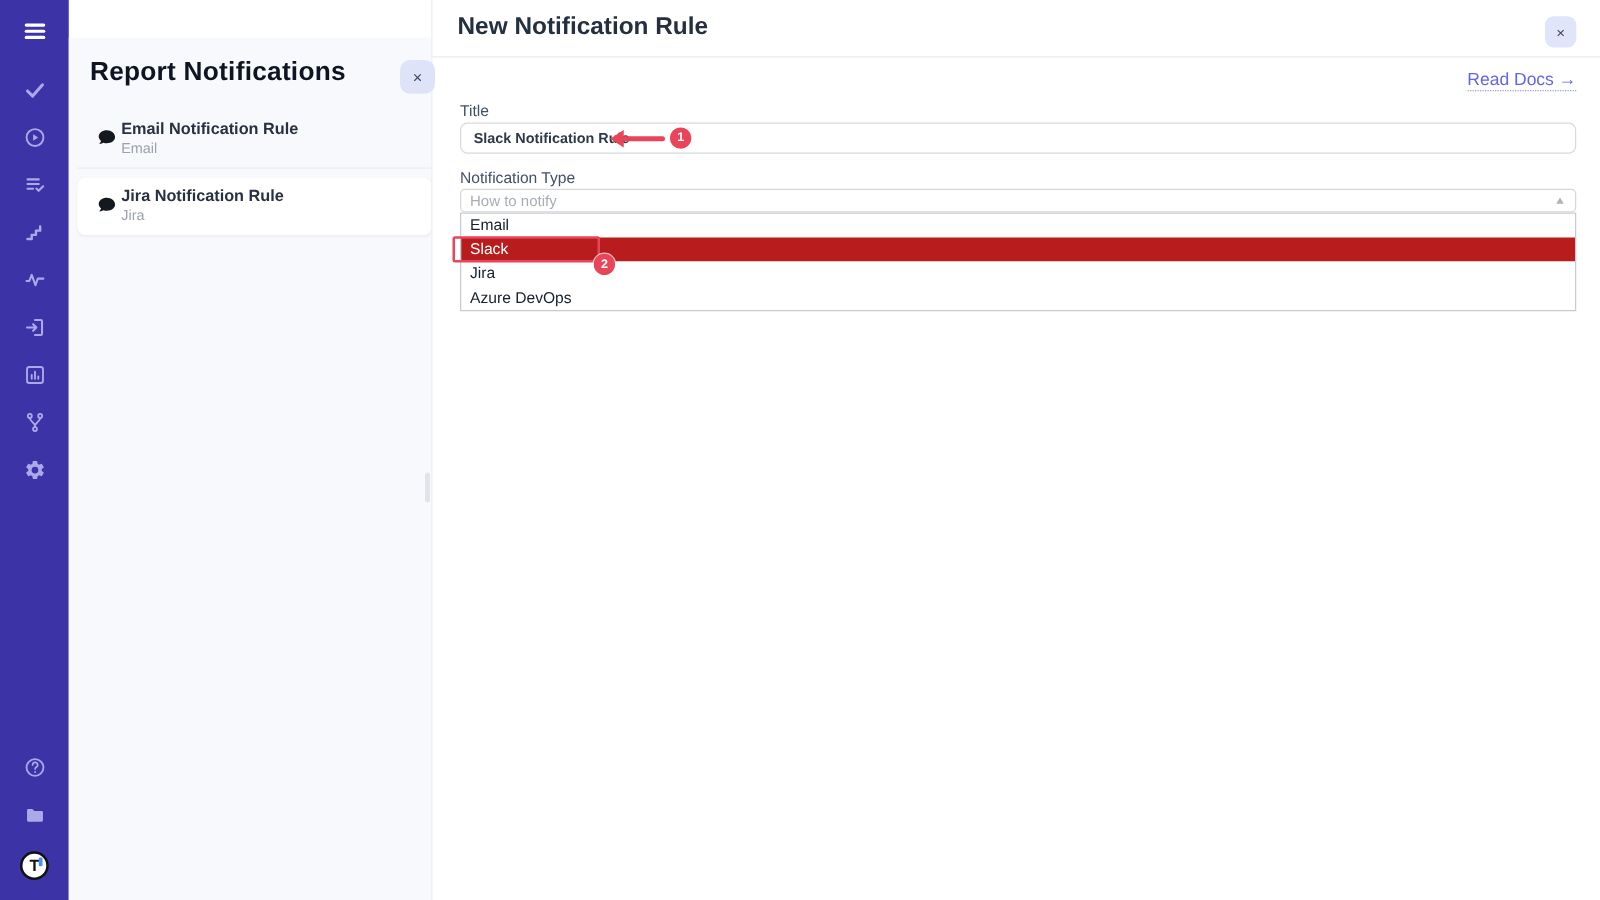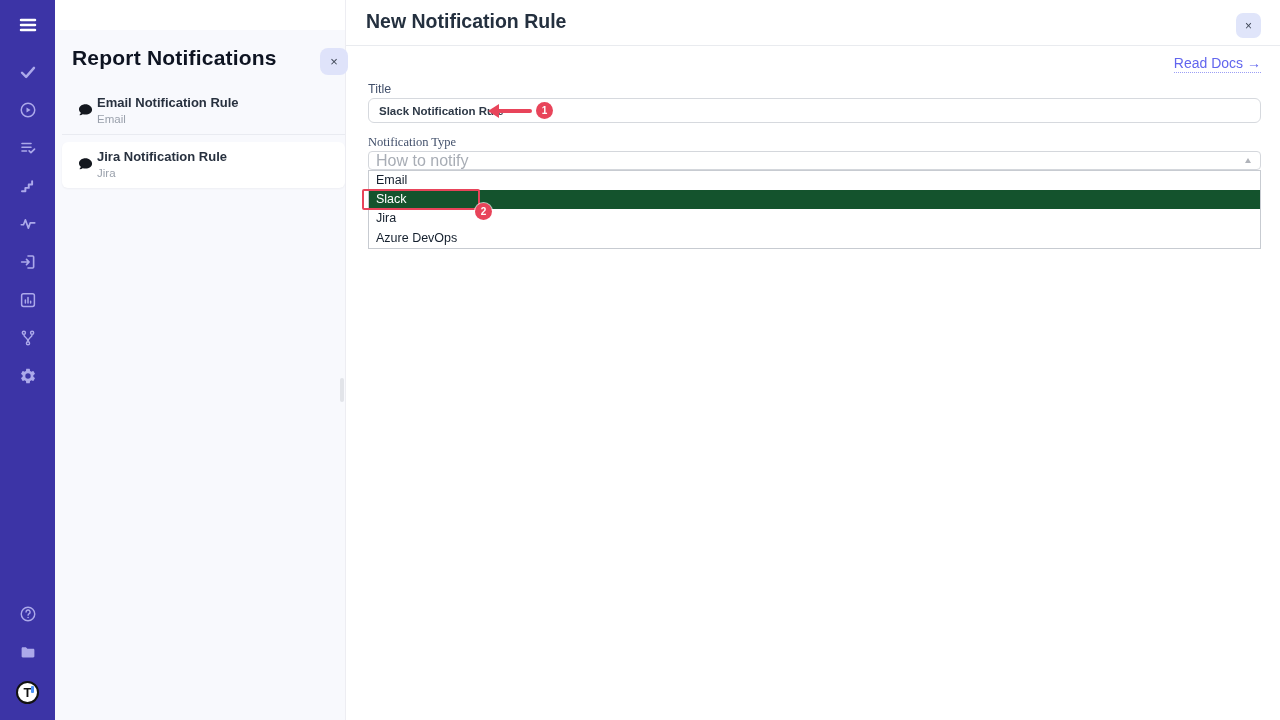--- a/index.html
+++ b/index.html
@@ -51,35 +51,35 @@
     border-bottom:1px solid #e9ebef; }
   .main-title { position:absolute; left:20px; top:10px; font-size:19.5px; font-weight:700;
     color:#24303f; }
   .main-close { position:absolute; right:19px; top:13px; width:25px; height:25px;
     background:#e0e5fa; border:none; border-radius:7px; color:#3f4756; font-size:12px;
     line-height:1; cursor:pointer; }
   .docs-link { position:absolute; right:19px; top:55px; font-size:14px; color:#6165ee;
     text-decoration:none; border-bottom:1px dotted #9b9ef5; padding-bottom:1px; cursor:pointer; }
   .fld-label { position:absolute; left:22px; font-size:12.5px; color:#42506b; }
   .lbl-title { top:82px; }
-  .lbl-type  { top:135px;font-family:Liberation Serif, serif; }
+  .lbl-type  { top:135px; }
   .title-input { position:absolute; left:22px; right:19px; top:98px; height:25px;
     border:1px solid #d6d9de; border-radius:6px; background:#fff; padding:0 10px;
     font-family:inherit; font-size:11.5px; font-weight:600; color:#2e3947; width:calc(100% - 41px); }
   .select-box { position:absolute; left:22px; right:19px; top:151px; height:19px;
     border:1px solid #d4d7dc; border-radius:4px; background:#fff; cursor:pointer; }
-  .select-ph { position:absolute; left:7px; top:0; line-height:18px; font-size:16px; color:#a8adb5; }
+  .select-ph { position:absolute; left:7px; top:0; line-height:18px; font-size:12px; color:#a8adb5; }
   .caret-up { position:absolute; right:9px; top:6px; width:0; height:0;
     border-left:3.5px solid transparent; border-right:3.5px solid transparent;
     border-bottom:5px solid #b0b3ba; }
   .dropdown { position:absolute; left:22px; right:19px; top:170px;
     border:1px solid #c7cbd1; background:#fff; }
   .opt { height:19.2px; line-height:19.2px; padding-left:7px; font-size:12.5px;
     color:#15202e; cursor:pointer; }
-  .opt.selected { background:#14532d; color:#ffffff; }
+  .opt.selected { background:#b91c1c; color:#ffffff; }
 
   
   .annot { pointer-events:none; z-index:9; }
   .arrow-line { position:absolute; left:152px; top:109px; width:34px; height:3.5px;
     background:#e8445a; border-radius:2px; }
   .arrow-head { position:absolute; left:142px; top:104px; width:0; height:0;
     border-top:7px solid transparent; border-bottom:7px solid transparent;
     border-right:11px solid #e8445a; }
   .badge { position:absolute; width:17px; height:17px; border-radius:50%;
     background:#e8445a; color:#fff; font-size:10px; font-weight:700;

